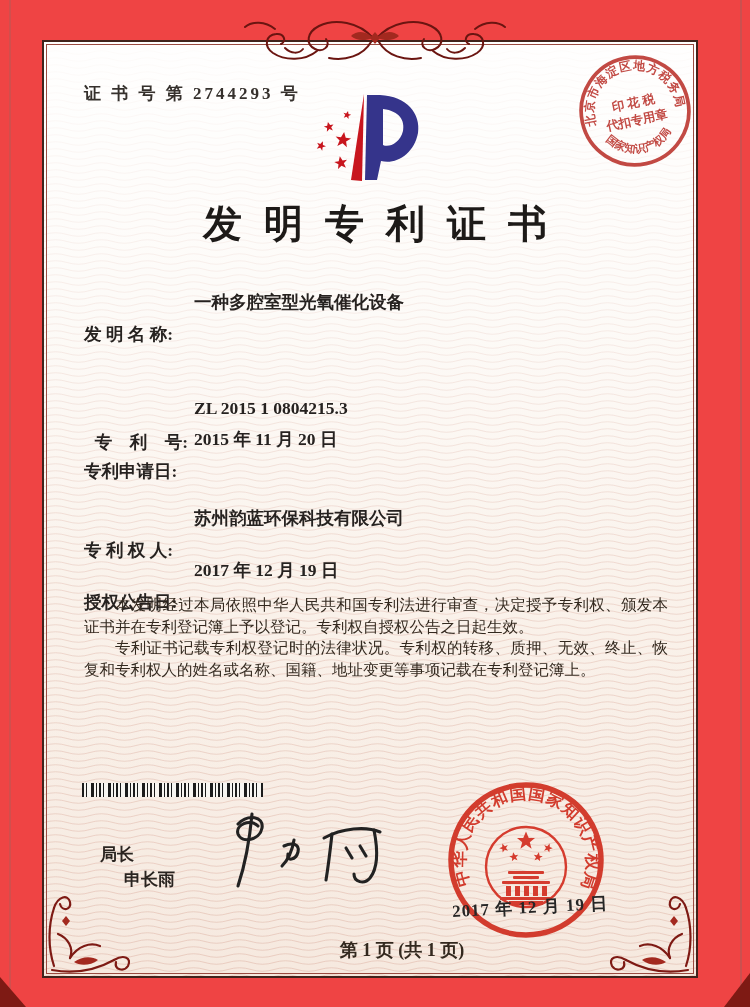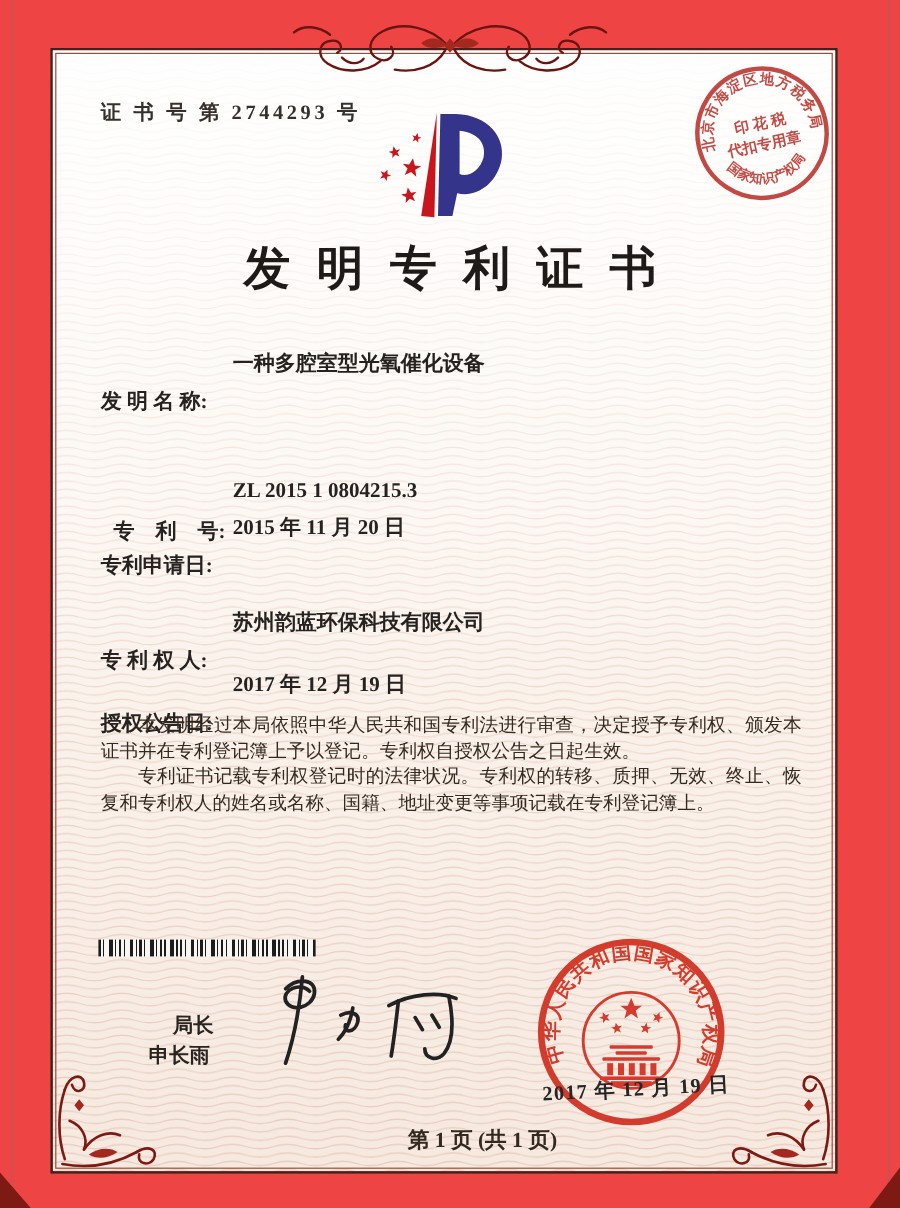--- a/index.html
+++ b/index.html
@@ -44,21 +44,21 @@
   .body-text{position:absolute;left:84px;top:594px;width:584px;font-size:15.5px;line-height:21.6px;text-align:justify;color:#33291f;}
   .body-text p{margin:0;text-indent:2em;}
 
   .barcode{
     position:absolute;left:82px;top:783px;width:181px;height:14px;
     background:repeating-linear-gradient(90deg,
       #1c1c1c 0 2px,#f8f6f2 2px 4px,#1c1c1c 4px 5px,#f8f6f2 5px 9px,
       #1c1c1c 9px 12px,#f8f6f2 12px 14px,#1c1c1c 14px 15px,#f8f6f2 15px 17px);
   }
 
-  .issuer-role{position:absolute;left:100px;top:843px;font-size:17px;font-weight:600;margin-left:44px;}
+  .issuer-role{position:absolute;left:100px;top:843px;font-size:17px;font-weight:600;}
   .issuer-name{position:absolute;left:100px;top:868px;font-size:17px;font-weight:600;margin-left:24px;}
   .signature{position:absolute;left:208px;top:810px;}
 
   .seal{position:absolute;left:447px;top:781px;opacity:.9;}
   .seal-date{
     position:absolute;left:452px;top:896px;font-size:17px;font-weight:700;
     letter-spacing:1px;color:#262626;transform:rotate(-3deg);white-space:nowrap;
   }
   .tax-stamp{position:absolute;left:576px;top:52px;opacity:.82;}
 

